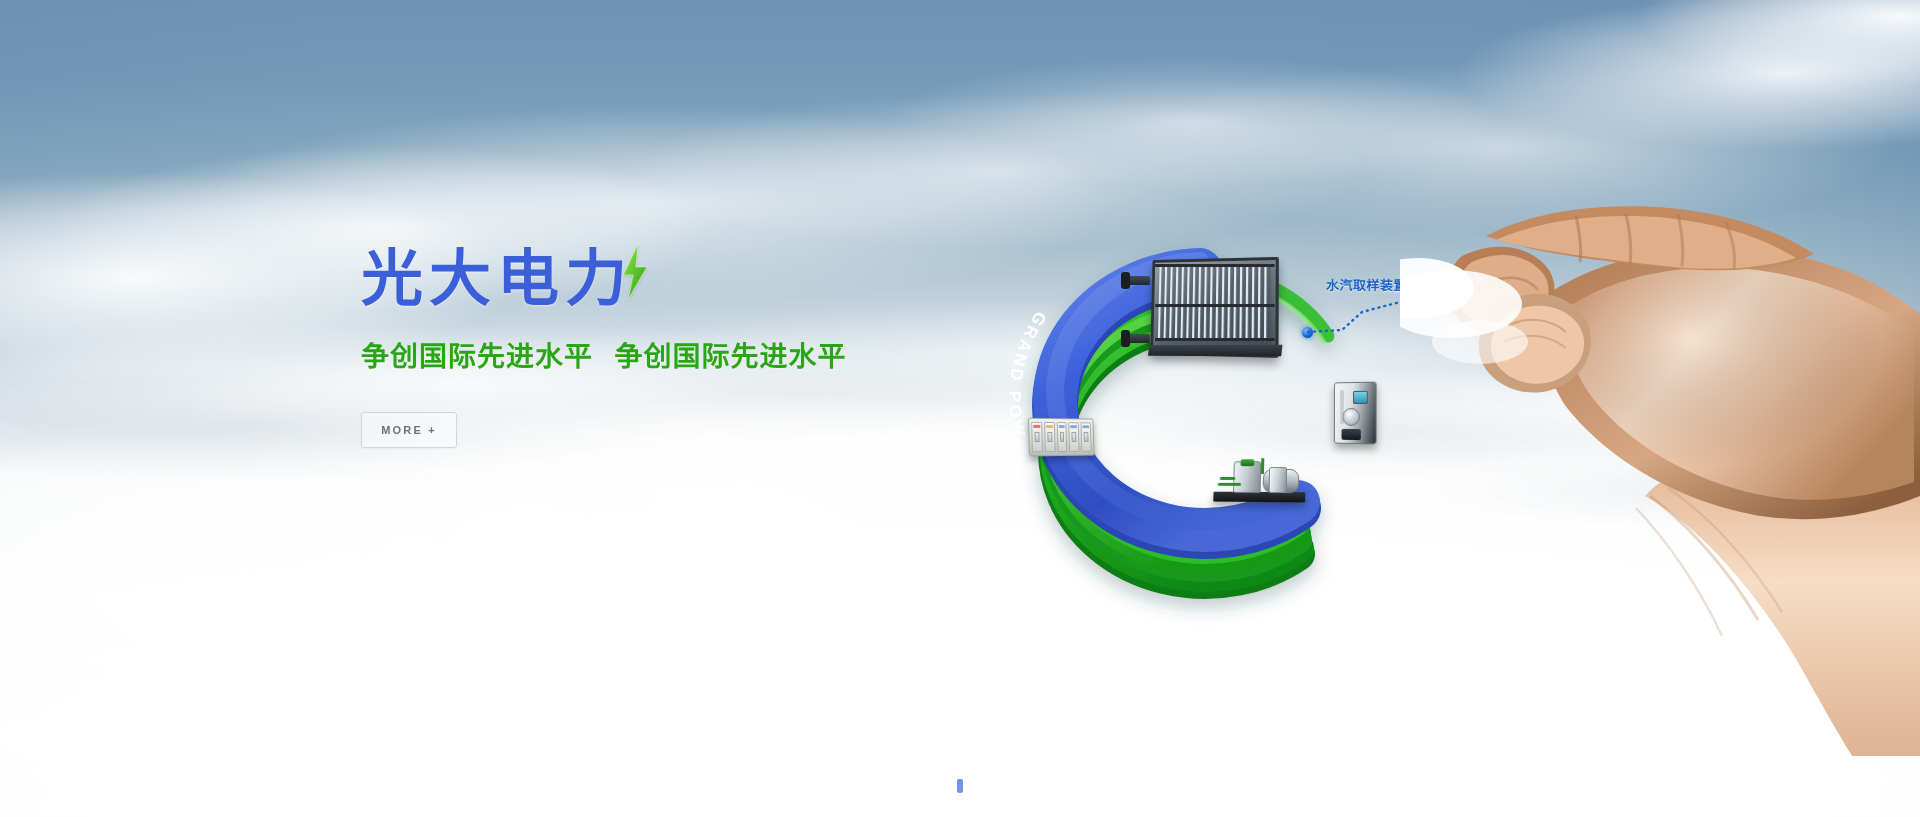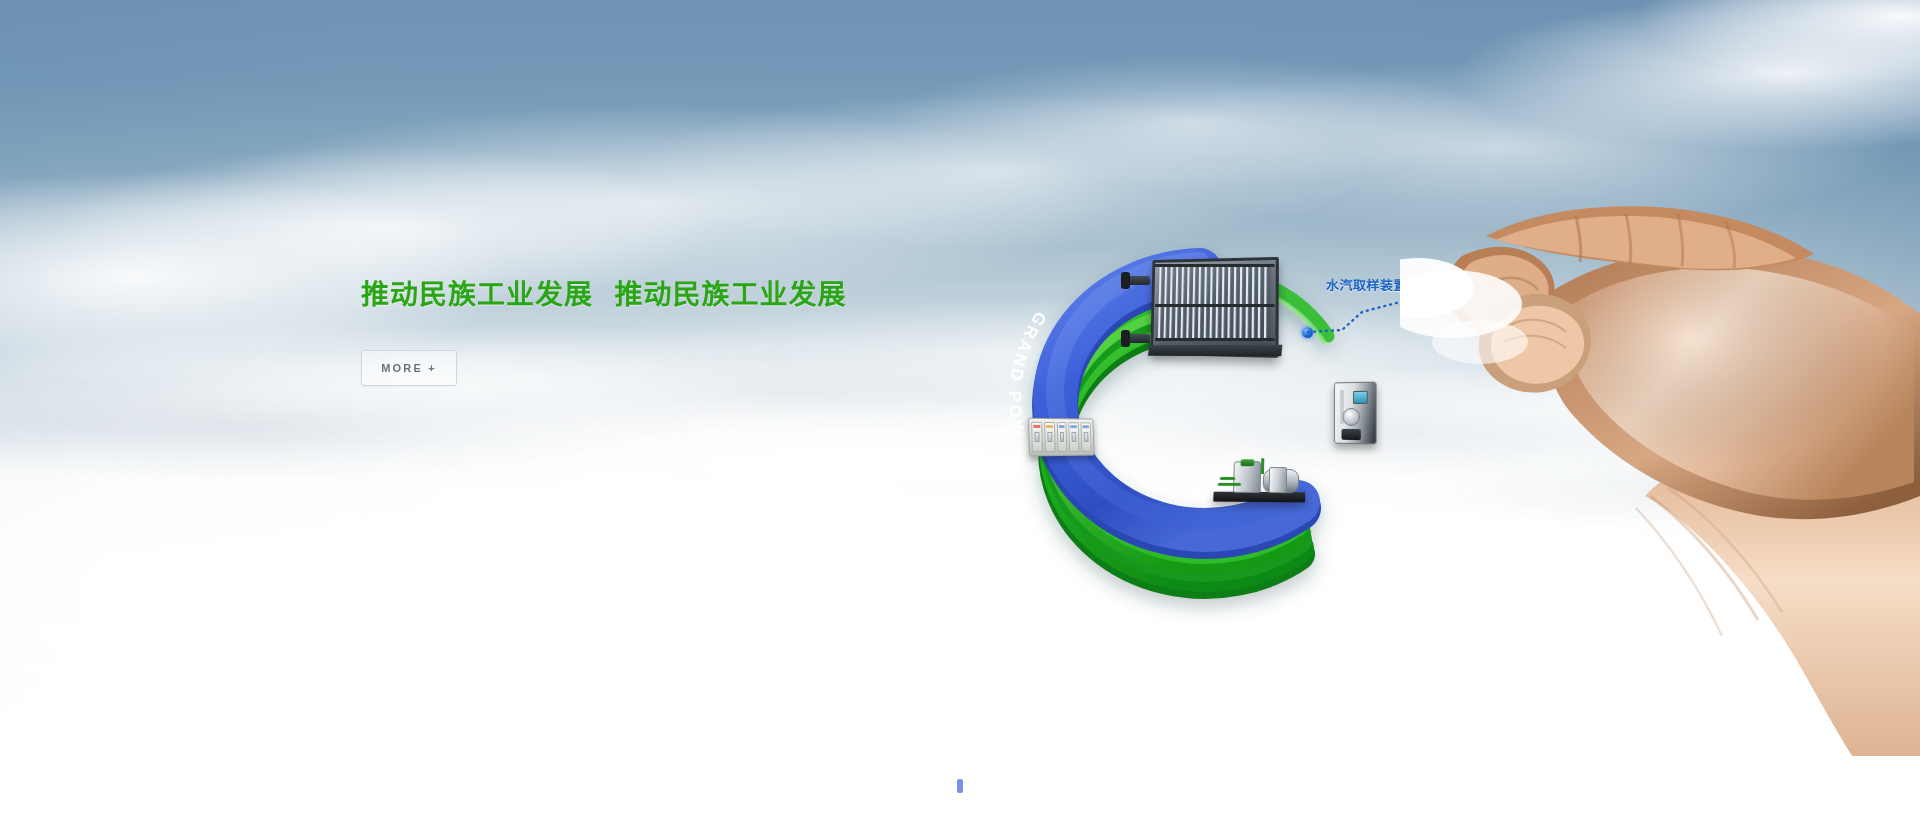--- a/index.html
+++ b/index.html
@@ -306,22 +306,35 @@
 
   <div class="sky"></div>
   <div class="sky-tint"></div>
   <div class="cloudlayer cl-base"></div>
   <div class="cloudlayer cl-shadow"></div>
   <div class="cloudlayer cl-mid"></div>
   <div class="cloudlayer cl-wisp"></div>
 
   <div class="copy">
 
-
-    <p class="tagline">推动民族工业发展  推动民族工业发展</p>
+    <h1 class="brand">
+      <span>光大电力</span>
+      <svg class="bolt" viewBox="0 0 34 60">
+        <defs>
+          <linearGradient id="boltg" x1="0" y1="0" x2="1" y2="1">
+            <stop offset="0%" stop-color="#9ae84f"></stop>
+            <stop offset="48%" stop-color="#5cc62c"></stop>
+            <stop offset="100%" stop-color="#2f9c18"></stop>
+          </linearGradient>
+        </defs>
+        <path d="M20 2 L5 33 L15 33 L10 58 L29 25 L18 25 Z" fill="url(#boltg)" stroke="#ffffff" stroke-width="1.2" stroke-opacity=".45"></path>
+      </svg>
+    </h1>
+
+    <p class="tagline">争创国际先进水平  争创国际先进水平</p>
 
     <div class="more-btn">MORE +</div>
   </div>
 
   <div class="ring-wrap">
 
     <svg class="ring-svg" viewBox="0 0 470 340">
       <defs>
         <linearGradient id="blueRing" x1="0" y1="0" x2="0.6" y2="1">
           <stop offset="0%" stop-color="#5f82ea"></stop>

